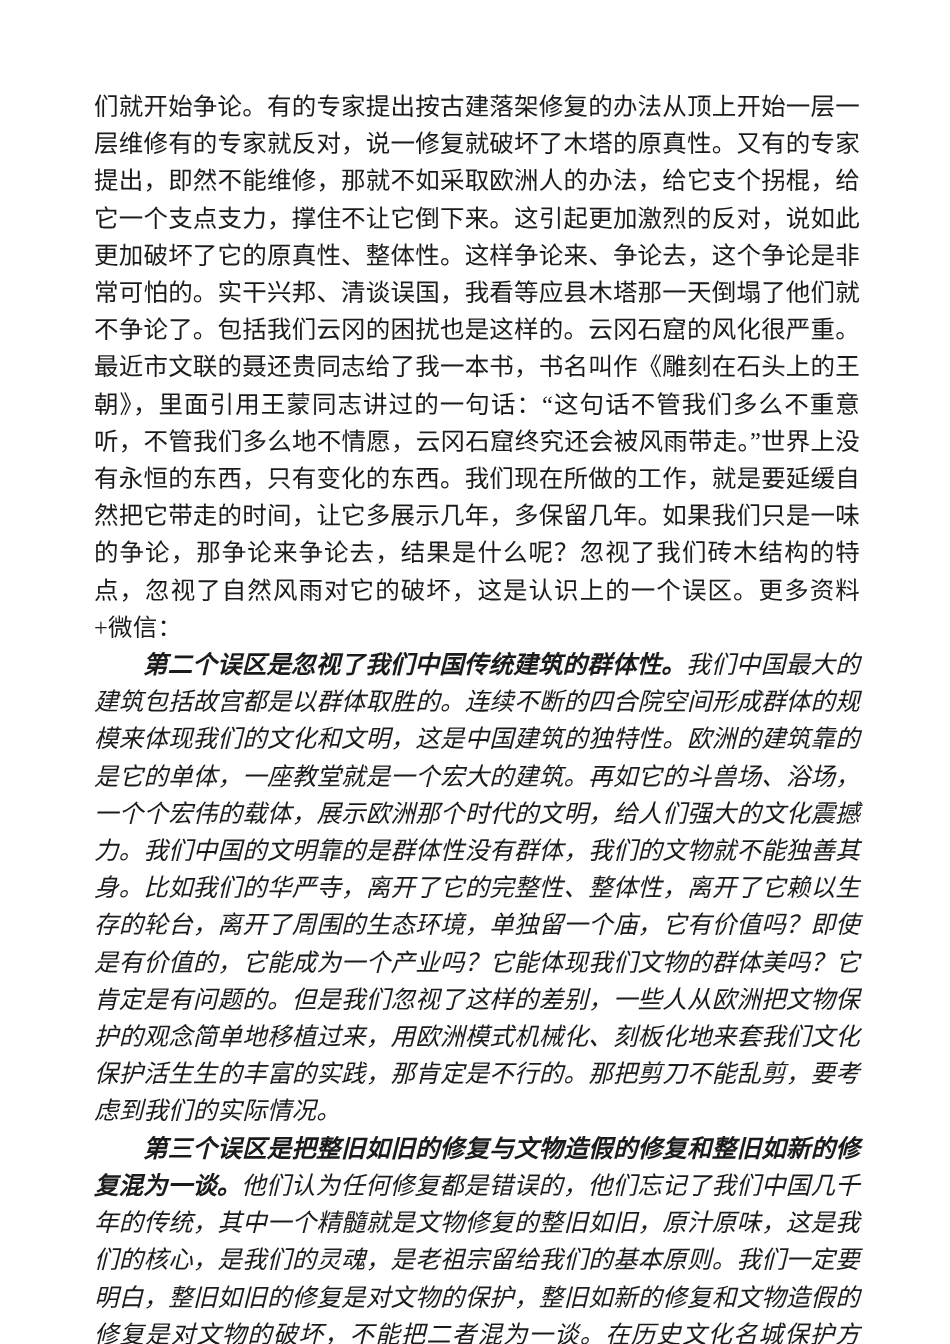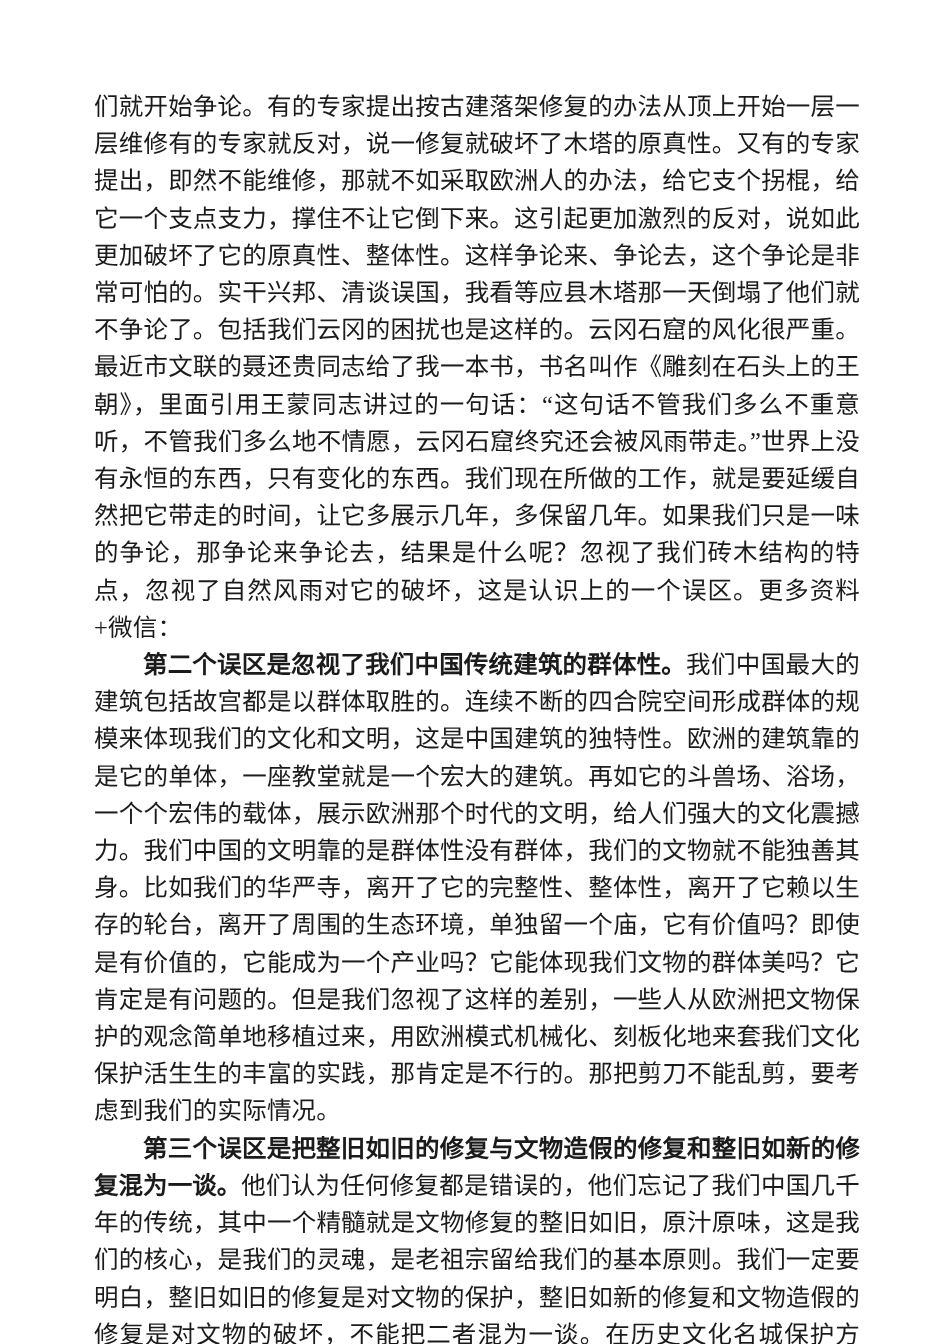--- a/index.html
+++ b/index.html
@@ -30,20 +30,21 @@
     font-size: 24.5px;
     line-height: 37.2px;
     color: #1b1b1b;
     text-align: justify;
     text-justify: inter-ideograph;
     letter-spacing: 0.2px;
     text-align-last: left;
   }
   .para + .para {
     margin-top: 0;
+    font-style: italic;
   }
   .para.indent {
     text-indent: 2em;
   }
   .lead {
     font-weight: bold;
     letter-spacing: 0px;
   }
   
   .para {

